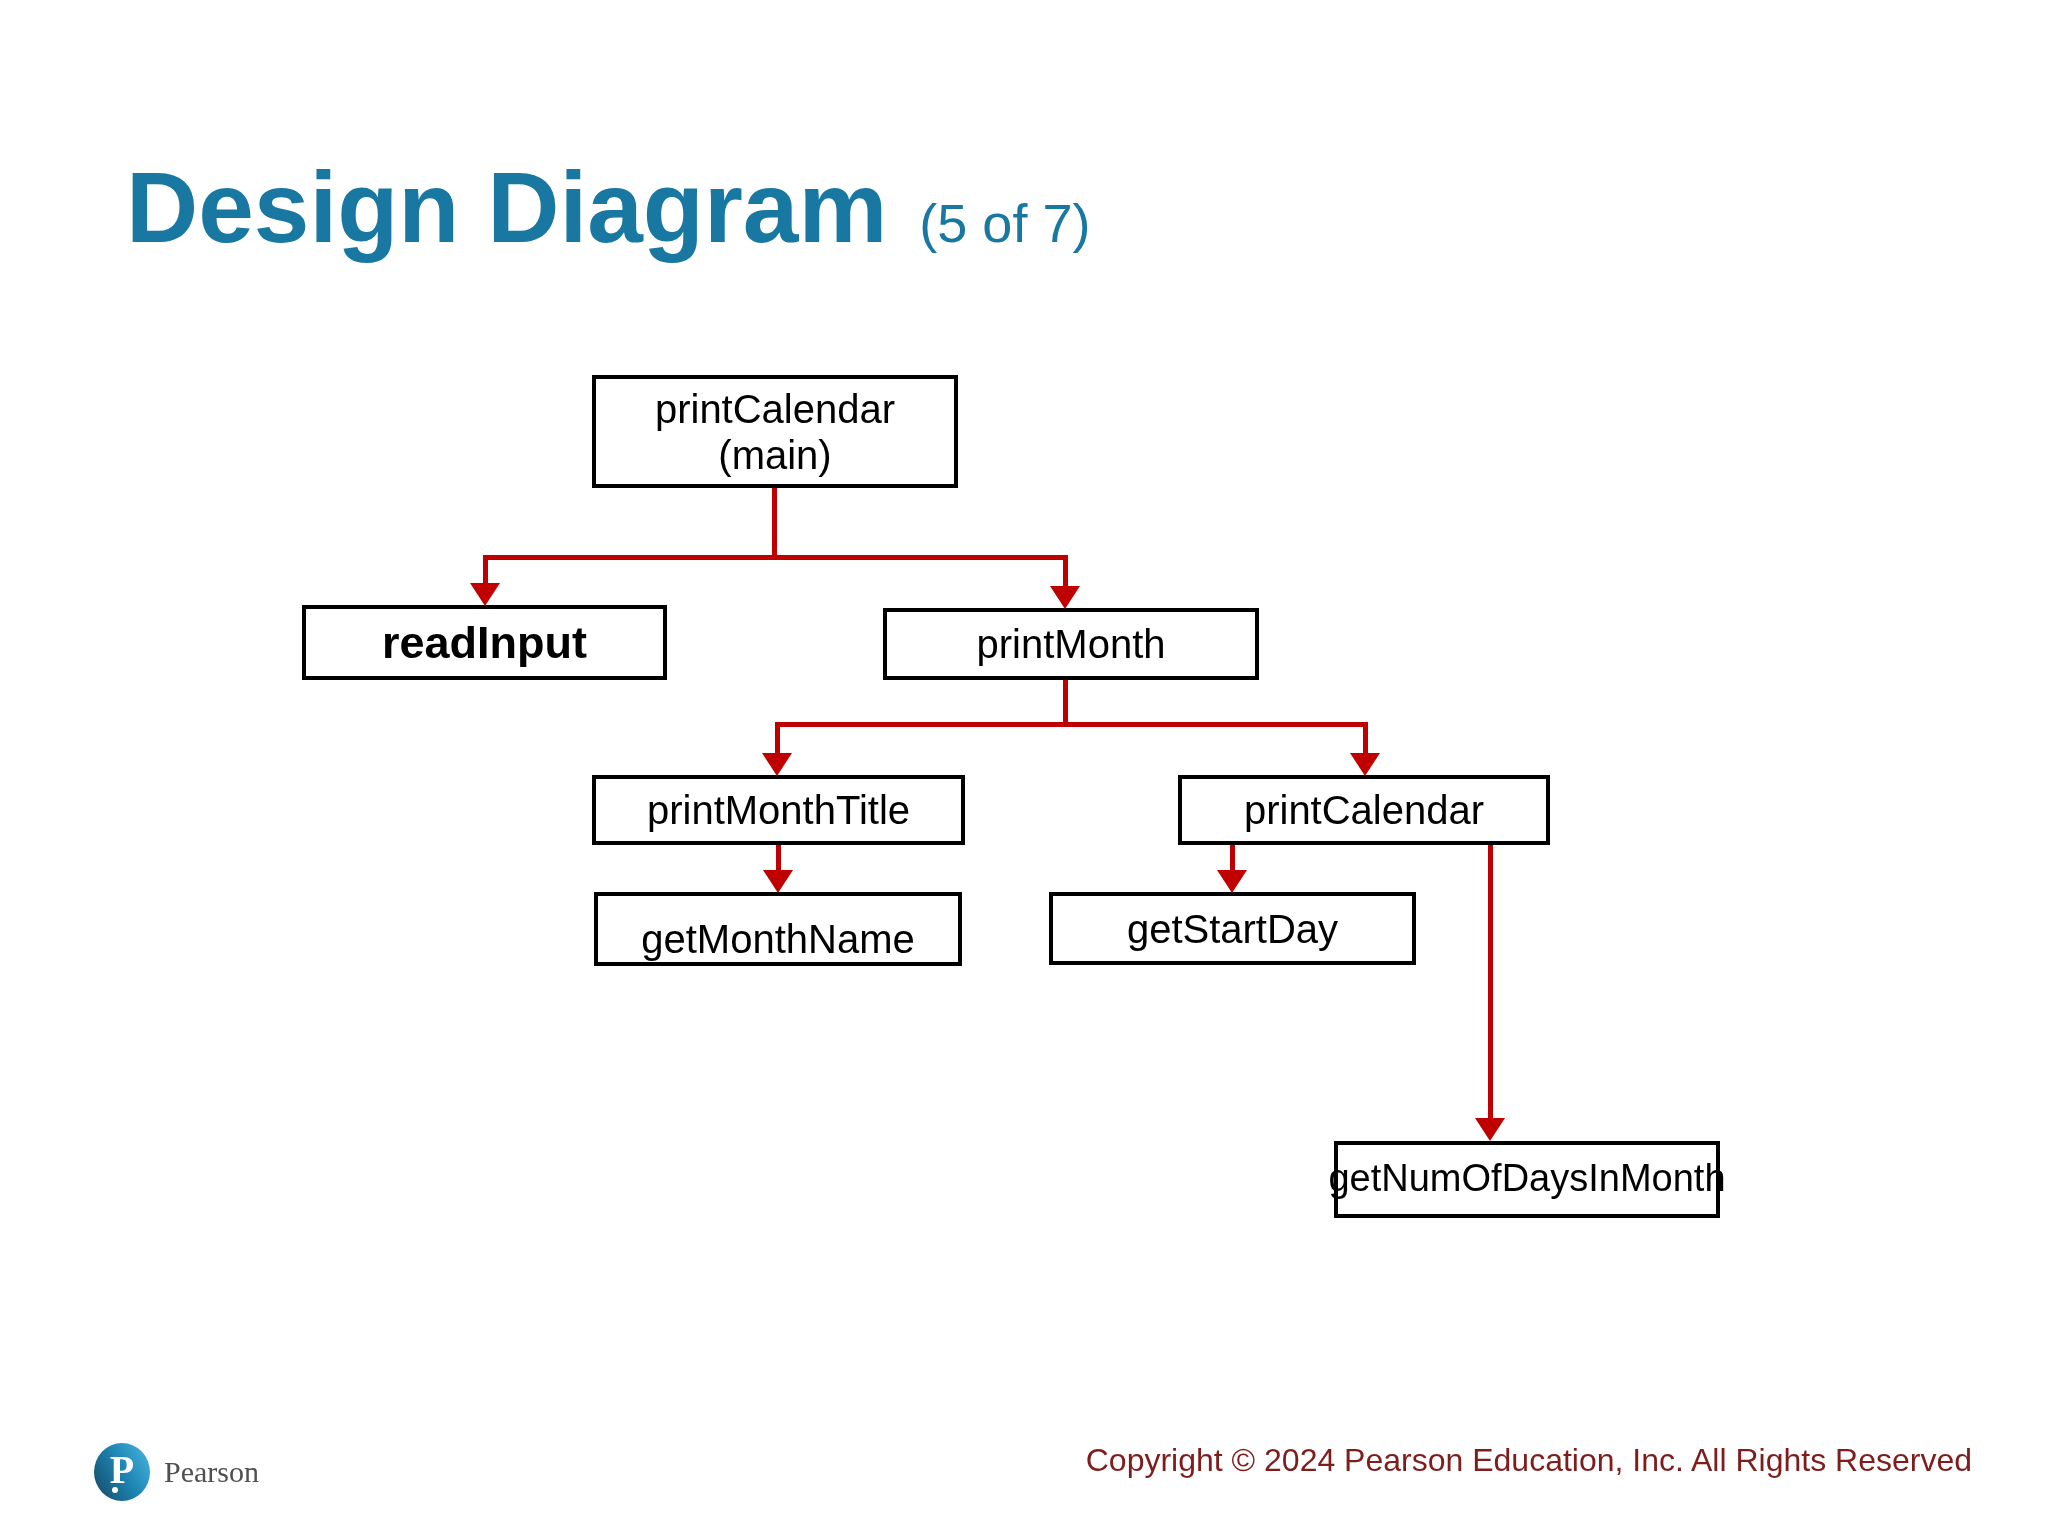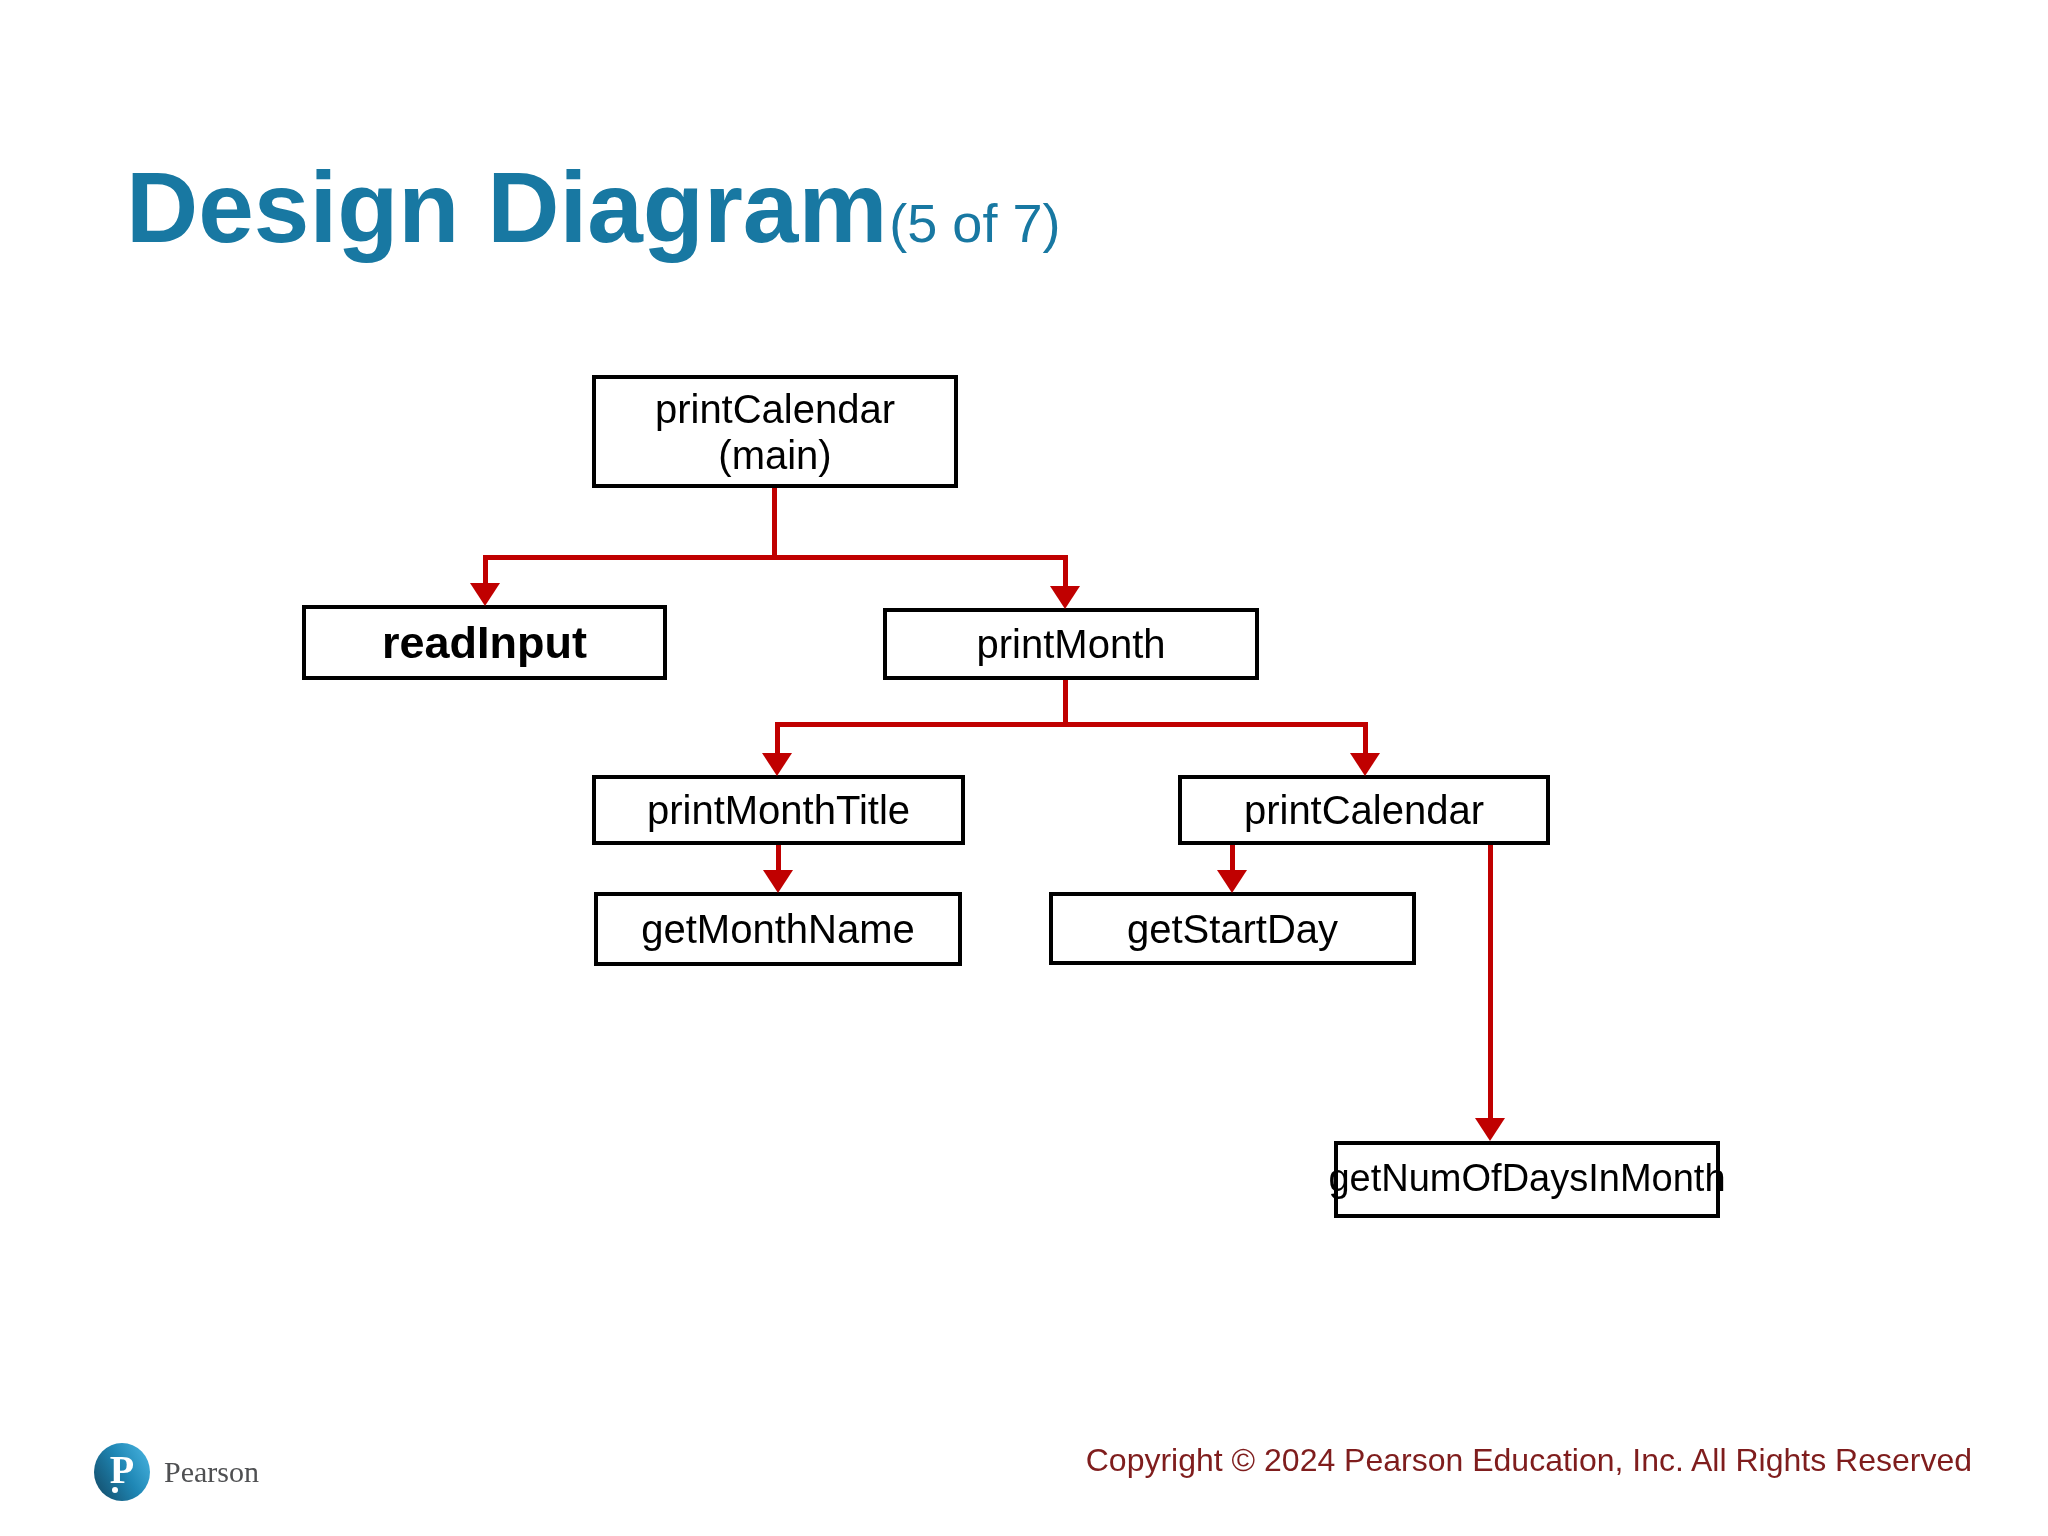--- a/index.html
+++ b/index.html
@@ -23,41 +23,41 @@
     white-space:nowrap;line-height:1.1;
   }
   .title-main{
     color:var(--title-color);
     font-size:100px;font-weight:bold;
     letter-spacing:0px;
   }
   .title-page{
     color:var(--title-color);
     font-size:54px;font-weight:normal;
-    margin-left:2px;
+    margin-left:32px;
   }
   
   .node{
     position:absolute;
     background:#ffffff;
     border:4px solid var(--box-border);
     color:#000000;
     display:flex;flex-direction:column;
     align-items:center;justify-content:center;
     text-align:center;
     font-size:40px;
     line-height:1.15;
   }
   .node .sub{font-size:40px;}
   #n-printCalendar{left:592px;top:375px;width:366px;height:113px;}
   #n-readInput{left:302px;top:605px;width:365px;height:75px;font-size:45px;font-weight:bold;}
   #n-printMonth{left:883px;top:608px;width:376px;height:72px;}
   #n-printMonthTitle{left:592px;top:775px;width:373px;height:70px;}
   #n-printMonthBody{left:1178px;top:775px;width:372px;height:70px;}
-  #n-getMonthName{left:594px;top:892px;width:368px;height:74px;}
+  #n-getMonthName{left:594px;top:892px;width:368px;height:74px;justify-content:flex-end;}
   #n-getStartDay{left:1049px;top:892px;width:367px;height:73px;}
   #n-getNumOfDaysInMonth{
     left:1334px;top:1141px;width:386px;height:77px;
     justify-content:flex-start;padding-top:12px;font-size:38px;
   }
   
   .vline,.hline{position:absolute;background:var(--arrow);}
   .vline{width:5px;}
   .hline{height:5px;}
   .arrow-down{

